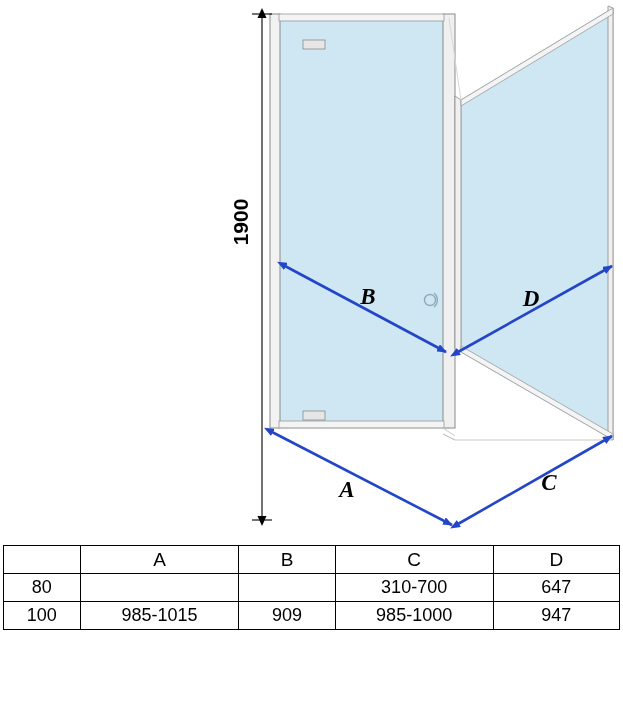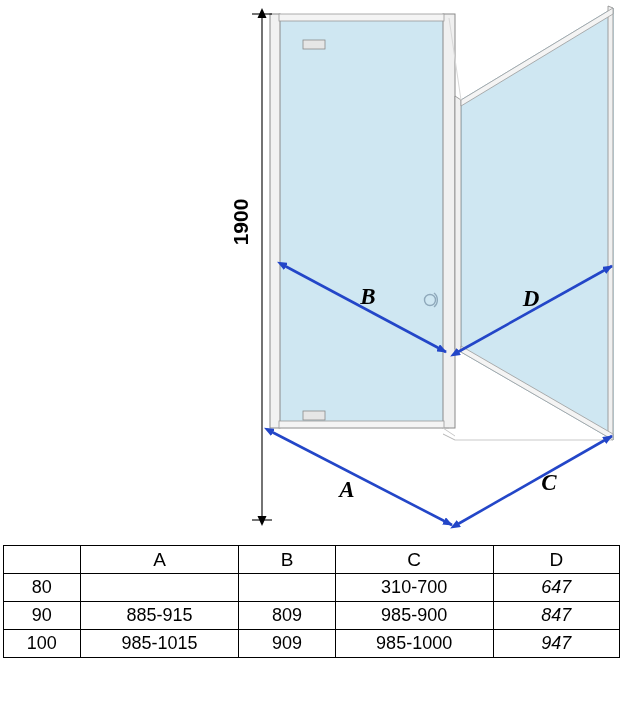--- a/index.html
+++ b/index.html
@@ -47,21 +47,21 @@
   #spec-table th {
     font-size: 19px;
   }
   #spec-table tr td:first-child,
   #spec-table tr th:first-child {
     width: 57px;
   }
   #spec-table .col-a { width: 128px; }
   #spec-table .col-b { width: 74px; }
   #spec-table .col-c { width: 127px; }
-  #spec-table .col-d { width: 100px; font-style: italic; }
+  #spec-table .col-d { width: 100px; }
   #spec-table .hdr-label {
     font-style: normal;
   }
   .dim-label {
     font-family: "Liberation Serif", serif;
     font-style: italic;
     font-weight: bold;
   }
 </style>
 </head>
@@ -153,27 +153,20 @@
     </thead>
     <tbody>
       <tr>
         <td>80</td>
         <td class="col-a"></td>
         <td class="col-b"></td>
         <td class="col-c">310-700</td>
         <td class="col-d">647</td>
       </tr>
       <tr>
-        <td>90</td>
-        <td class="col-a">885-915</td>
-        <td class="col-b">809</td>
-        <td class="col-c">985-900</td>
-        <td class="col-d">847</td>
-      </tr>
-      <tr>
         <td>100</td>
         <td class="col-a">985-1015</td>
         <td class="col-b">909</td>
         <td class="col-c">985-1000</td>
         <td class="col-d">947</td>
       </tr>
     </tbody>
   </table>
 
 </div>

